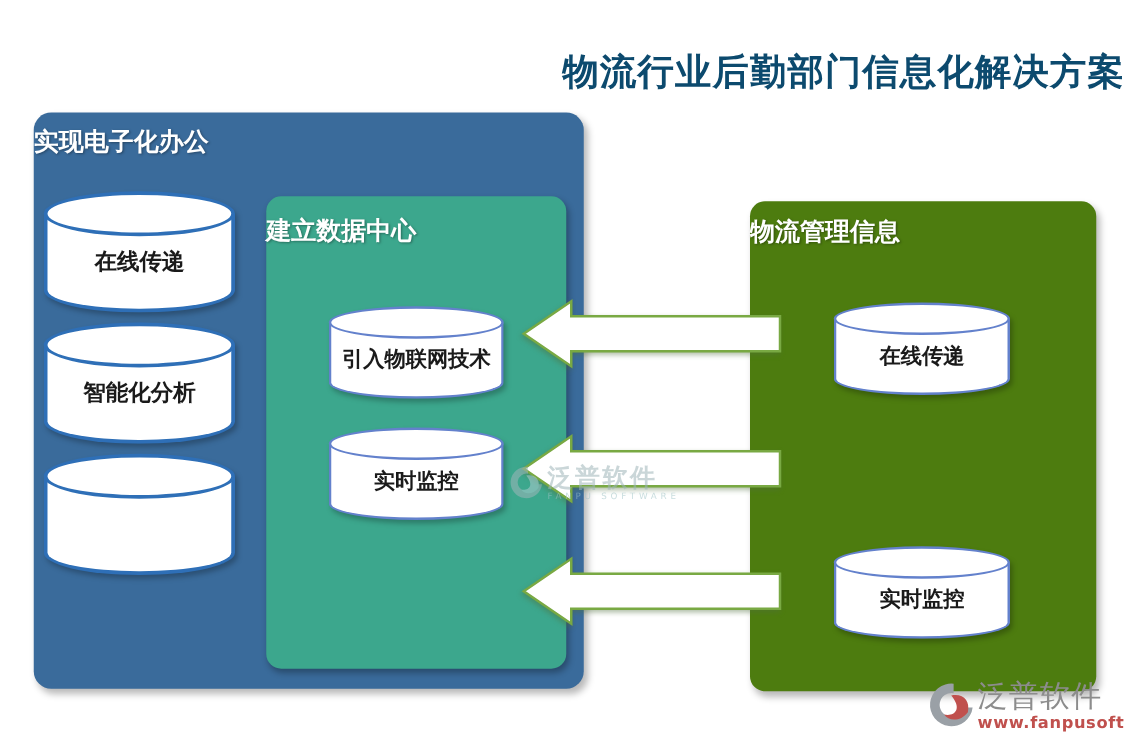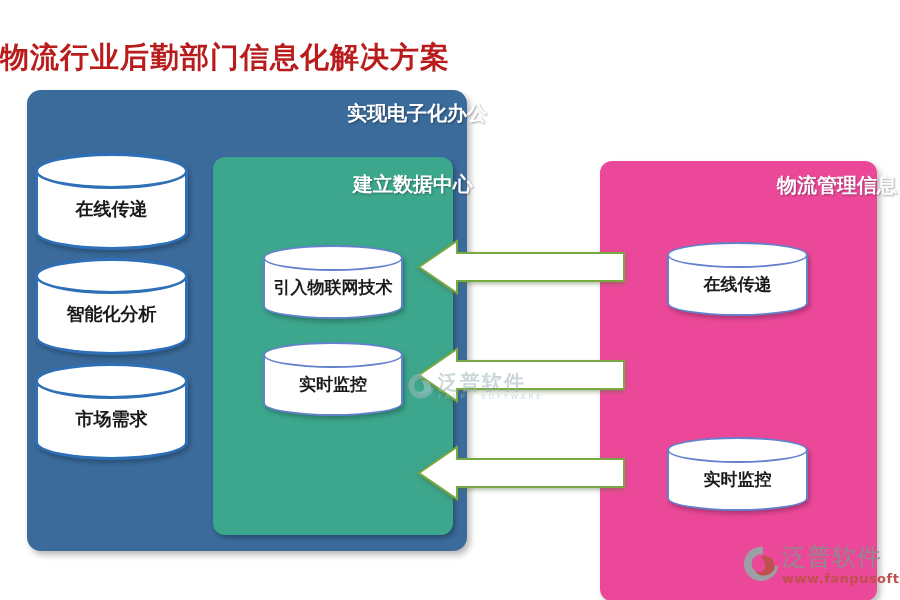--- a/index.html
+++ b/index.html
@@ -1,28 +1,28 @@
 <!DOCTYPE html>
 <html><head>
 <meta charset="utf-8">
 <style>
   html,body{margin:0;padding:0;background:#fff;}
   .stage{position:relative;width:900px;height:600px;background:#ffffff;overflow:hidden;
          font-family:"DejaVu Sans","Liberation Sans",sans-serif;}
   
-  .title{position:absolute;top:38px;left:0;width:100%;text-align:left;
-         font-size:29px;font-weight:bold;color:#b91c1c;letter-spacing:1px;}
+  .title{position:absolute;top:38px;left:0;width:100%;text-align:right;
+         font-size:29px;font-weight:bold;color:#0c4a6e;letter-spacing:1px;}
   
   .panel{position:absolute;border-radius:14px;box-shadow:3px 4px 6px rgba(0,0,0,.28);}
   .panel-office{left:27px;top:90px;width:440px;height:461px;background:#3a6b9b;}
   .panel-datacenter{position:absolute;left:186px;top:67px;width:240px;height:378px;
          background:#3ca78d;border-radius:12px;box-shadow:2px 3px 5px rgba(0,0,0,.30);}
-  .panel-logistics{left:600px;top:161px;width:277px;height:440px;background:#ec4899;border-radius:12px;font-family:Liberation Serif, serif;}
-  .panel-header{position:absolute;left:0;width:100%;text-align:right;color:#ffffff;
-         font-weight:bold;font-size:20px;text-shadow:1px 1px 2px rgba(0,0,0,.35);margin-left:20px;}
+  .panel-logistics{left:600px;top:161px;width:277px;height:392px;background:#4d7c0f;border-radius:12px;font-family:Liberation Serif, serif;}
+  .panel-header{position:absolute;left:0;width:100%;text-align:left;color:#ffffff;
+         font-weight:bold;font-size:20px;text-shadow:1px 1px 2px rgba(0,0,0,.35);}
   
   .cyl{position:absolute;filter:drop-shadow(2px 3px 2px rgba(0,0,0,.25));}
   .cyl .ctop{position:absolute;left:0;top:0;width:100%;border-radius:50%;background:#ffffff;
          box-sizing:border-box;z-index:2;}
   .cyl .cbody{position:absolute;left:0;width:100%;box-sizing:border-box;background:#ffffff;z-index:1;}
   .cyl .clabel{position:absolute;left:0;width:100%;text-align:center;font-weight:bold;
          color:#1a1a1a;z-index:3;}
   .cyl-lg{width:153px;height:97px;}
   .cyl-lg .ctop{height:36px;border:3px solid #2e6fb7;}
   .cyl-lg .cbody{top:18px;height:79px;border:3px solid #2e6fb7;border-top:none;
@@ -64,21 +64,20 @@
       <div class="clabel">在线传递</div>
     </div>
     <div class="cyl cyl-lg" style="left:8px;top:168px;">
       <div class="ctop"></div>
       <div class="cbody"></div>
       <div class="clabel">智能化分析</div>
     </div>
     <div class="cyl cyl-lg" style="left:8px;top:273px;">
       <div class="ctop"></div>
       <div class="cbody"></div>
-      <div class="clabel">市场需求</div>
     </div>
 
     <div class="panel-datacenter">
       <div class="panel-header" style="top:14px;">建立数据中心</div>
 
       <div class="cyl cyl-sm" style="left:50px;top:88px;">
         <div class="ctop"></div>
         <div class="cbody"></div>
         <div class="clabel">引入物联网技术</div>
       </div>

